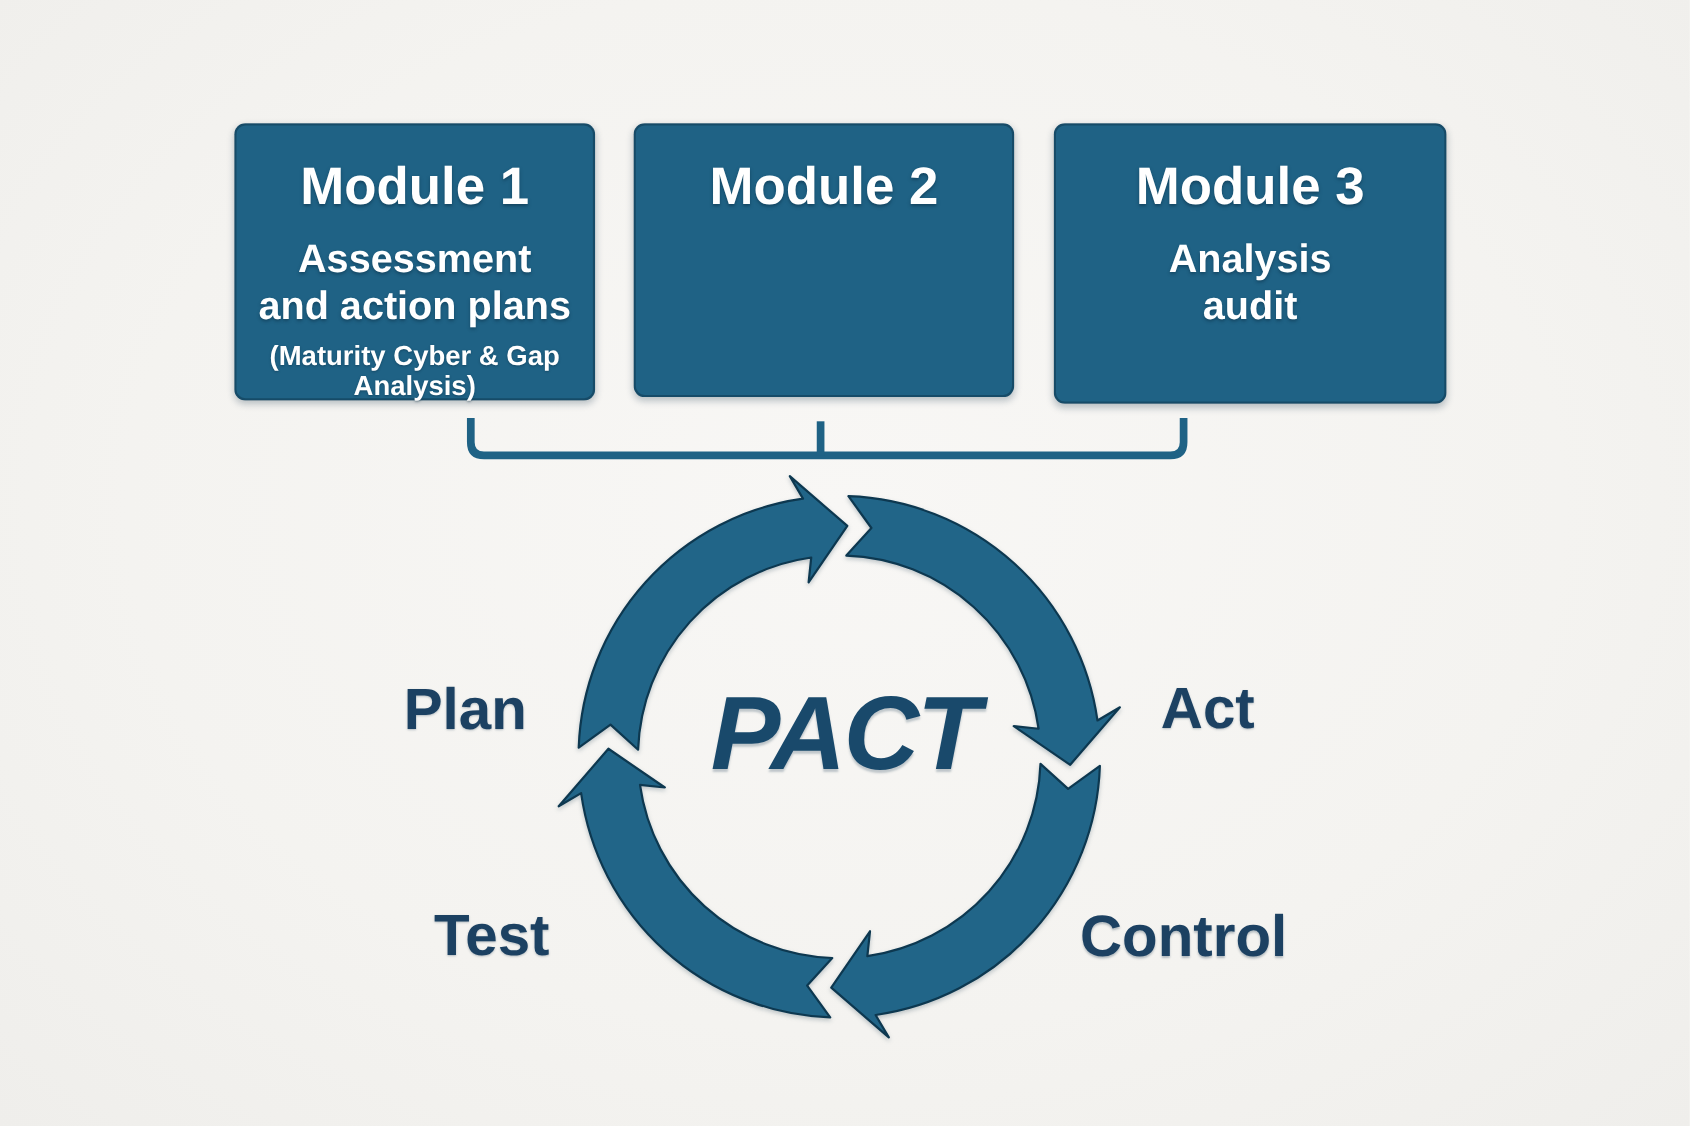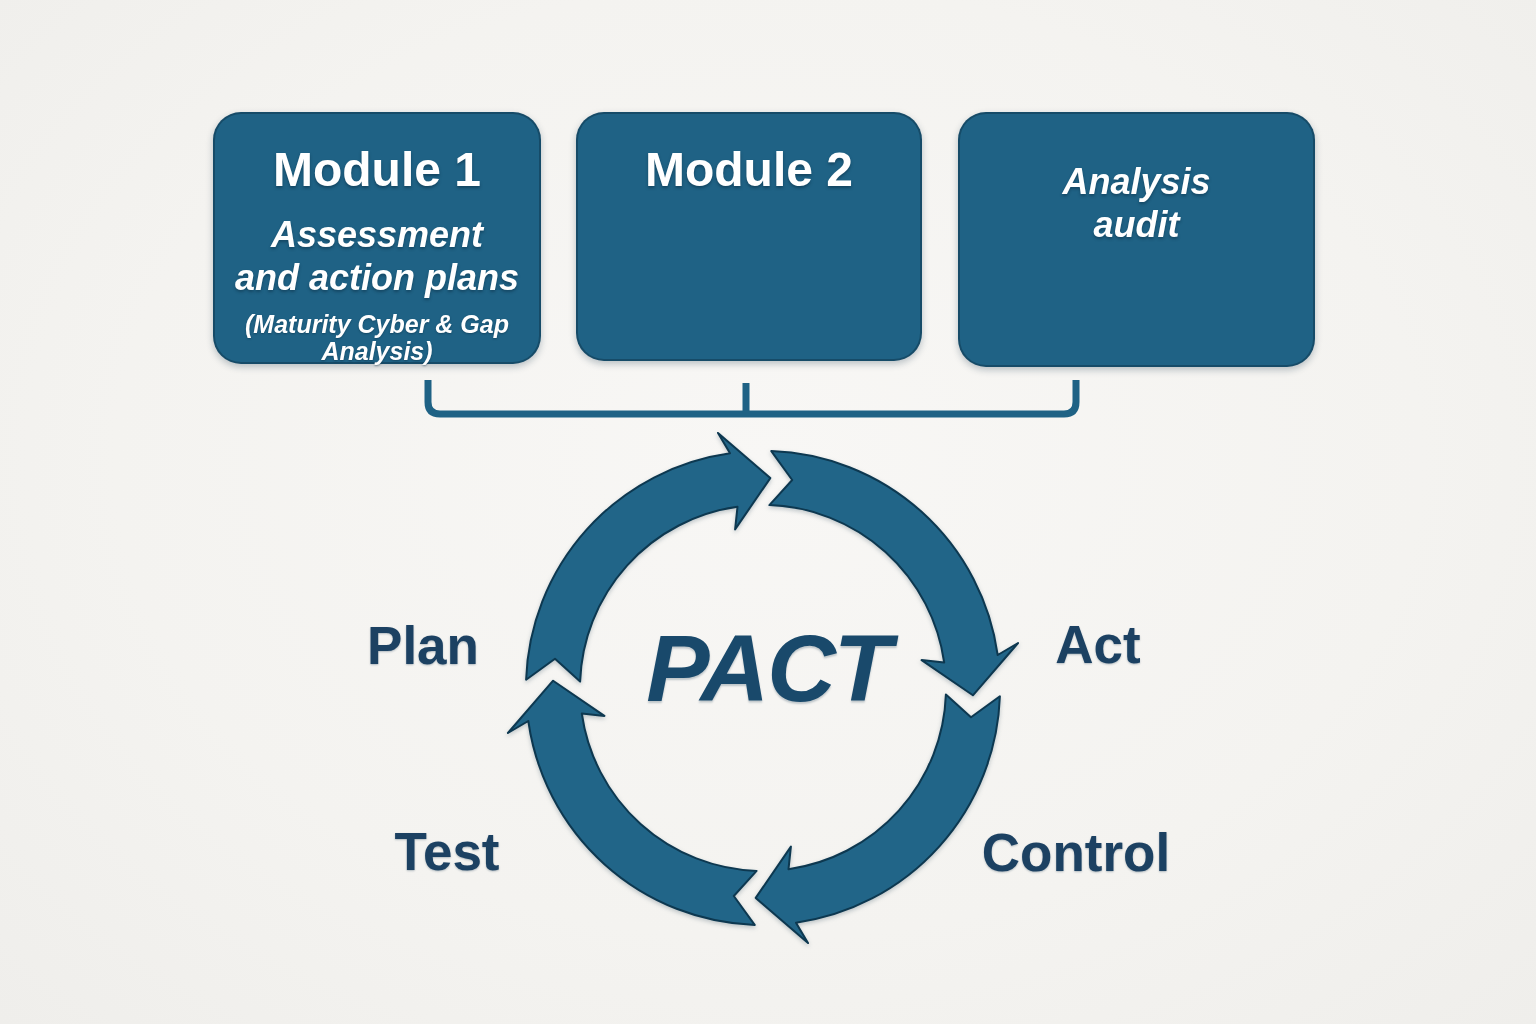--- a/index.html
+++ b/index.html
@@ -11,21 +11,21 @@
   .stage{
     position:relative;width:1536px;height:1024px;
     background:radial-gradient(ellipse at 50% 45%, #f8f7f5 0%, #f4f3f0 60%, #efeeeb 100%);
   }
 
   
   .module-box{
     position:absolute;top:112px;height:252px;
     background:#1f6285;
     border:2px solid rgba(12,48,68,.45);
-    border-radius:28px;
+    border-radius:10px;
     box-shadow:0 3px 7px rgba(25,55,75,.28);
     box-sizing:border-box;
     display:flex;flex-direction:column;align-items:center;
     padding-top:30px;
     color:#ffffff;text-align:center;
   }
   .module-box.m1{left:213px;width:328px;}
   .module-box.m2{left:576px;width:346px;height:249px;}
   .module-box.m3{left:958px;width:357px;height:255px;}
   .module-title{
@@ -33,21 +33,21 @@
     text-shadow:0 2px 3px rgba(8,40,60,.5);
   }
   .module-subtitle{
     margin-top:16px;font-size:36px;font-weight:700;line-height:1.2;
     text-shadow:0 2px 3px rgba(8,40,60,.45);
   }
   .module-note{
     margin-top:12px;font-size:25px;font-weight:700;line-height:1.08;
     text-shadow:0 1px 2px rgba(8,40,60,.45);
   }
-  .line{display:block;font-style:italic;}
+  .line{display:block;}
 
   
   .overlay-svg{position:absolute;left:0;top:0;}
   .cycle-svg{
     position:absolute;left:463px;top:388px;width:600px;height:600px;
     filter:drop-shadow(0 2px 2px rgba(20,50,70,.25));
   }
 
   
   .cycle-label{
@@ -78,20 +78,21 @@
       <span class="line">(Maturity Cyber &amp; Gap</span>
       <span class="line">Analysis)</span>
     </div>
   </div>
 
   <div class="module-box m2">
     <div class="module-title">Module 2</div>
   </div>
 
   <div class="module-box m3">
+    <div class="module-title">Module 3</div>
     <div class="module-subtitle">
       <span class="line">Analysis</span>
       <span class="line">audit</span>
     </div>
   </div>
 
   <svg class="overlay-svg" width="1536" height="1024" viewBox="0 0 1536 1024" aria-hidden="true">
     <g fill="none" stroke="#1f6285" stroke-width="7">
       <path d="M428 380 L428 402 Q428 414 440 414 L1064 414 Q1076 414 1076 402 L1076 380"></path>
       <path d="M746 383 L746 414"></path>

